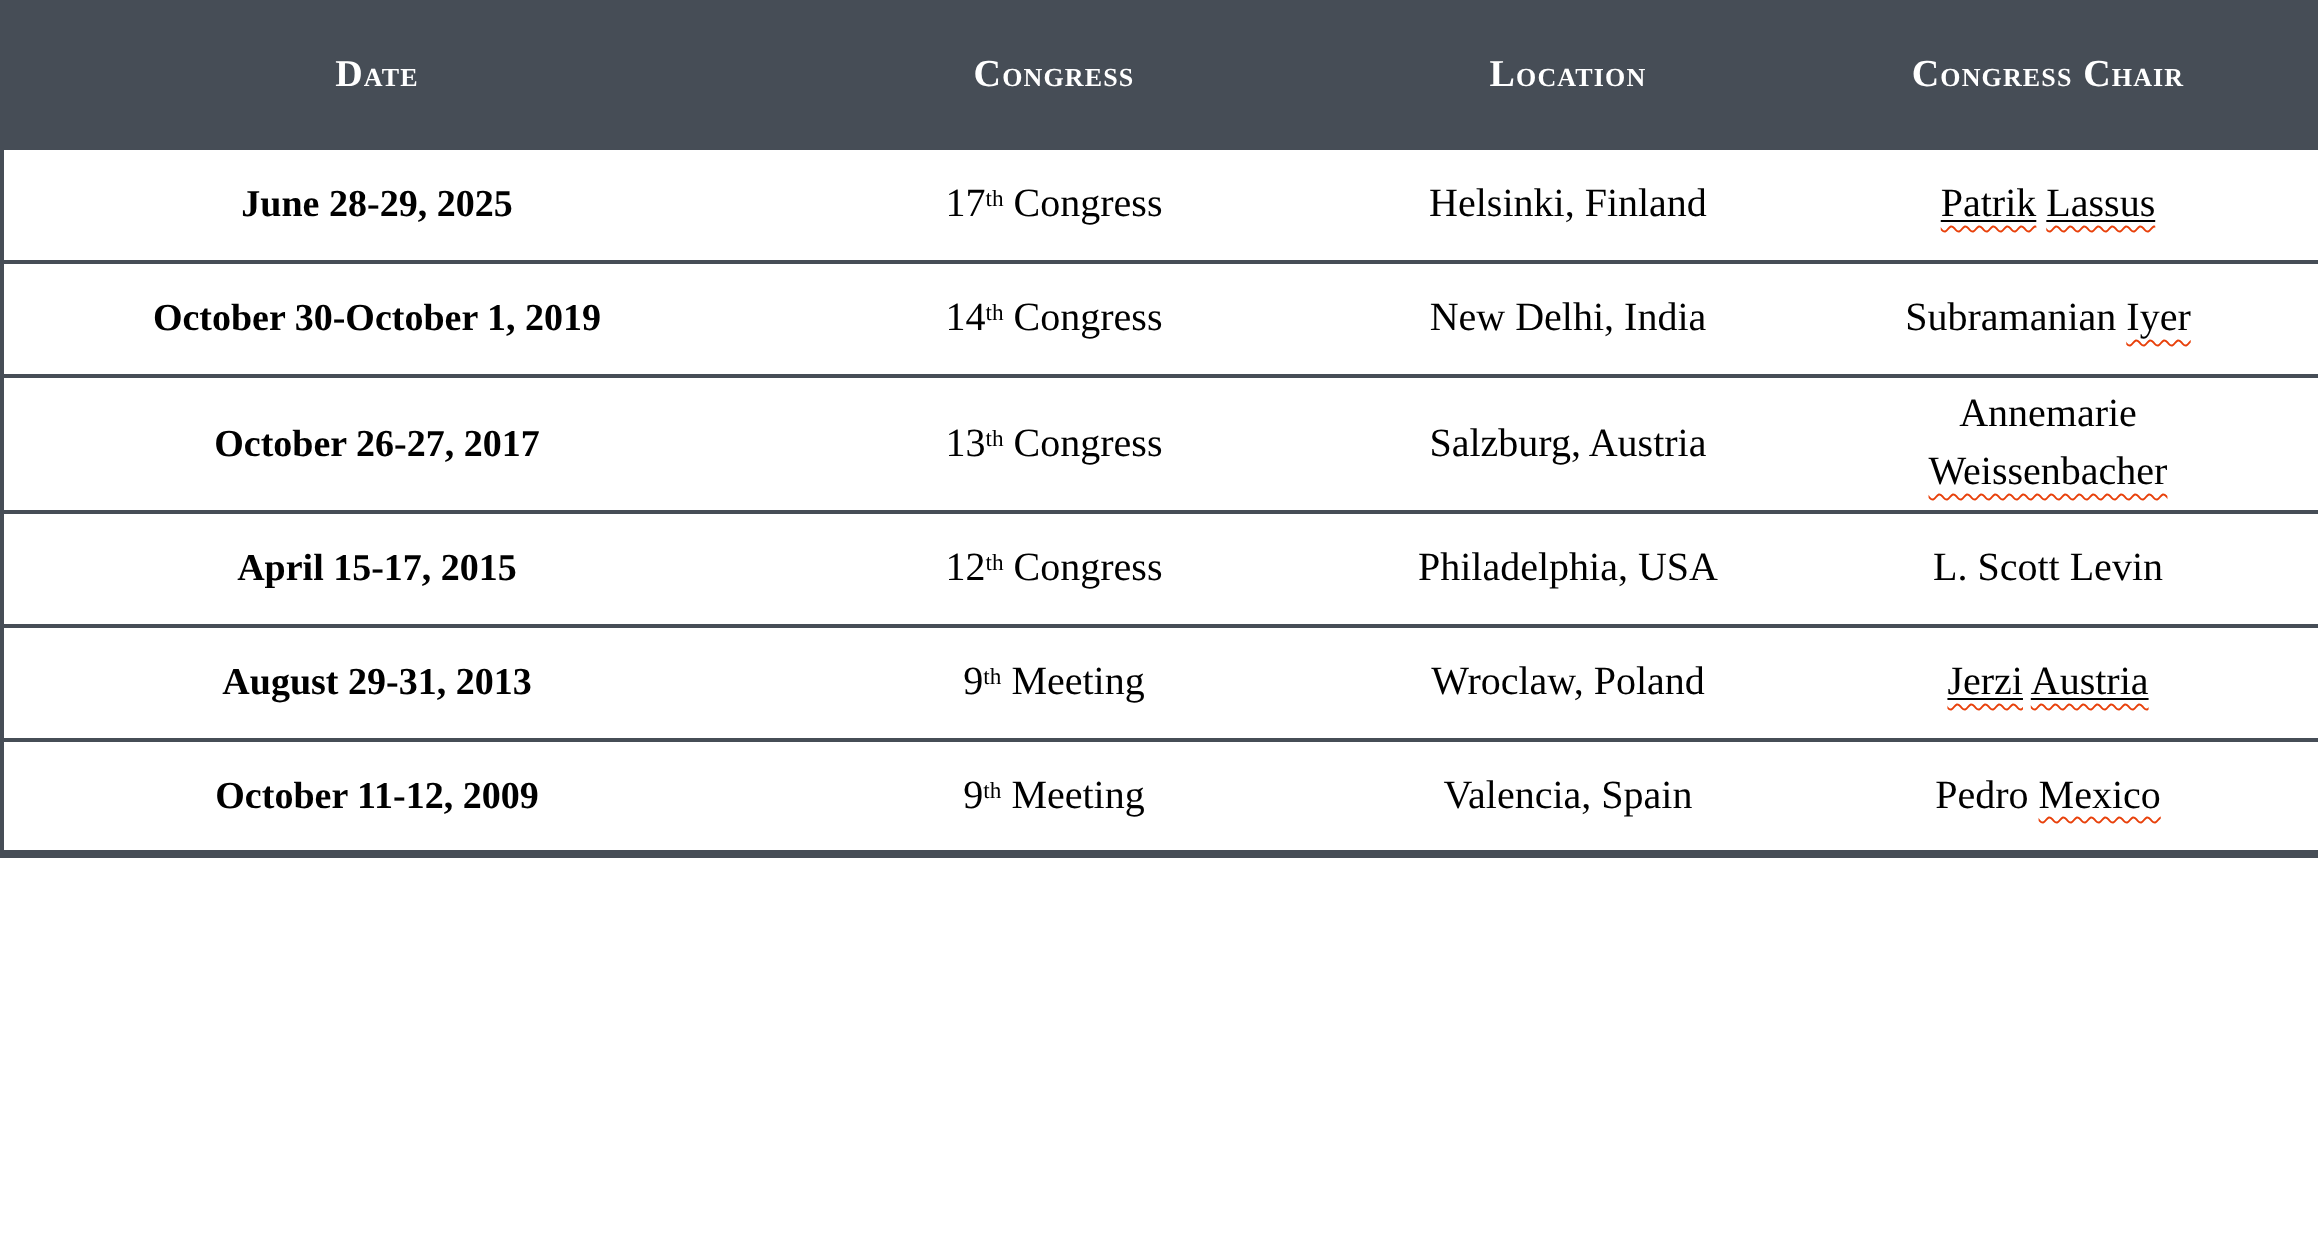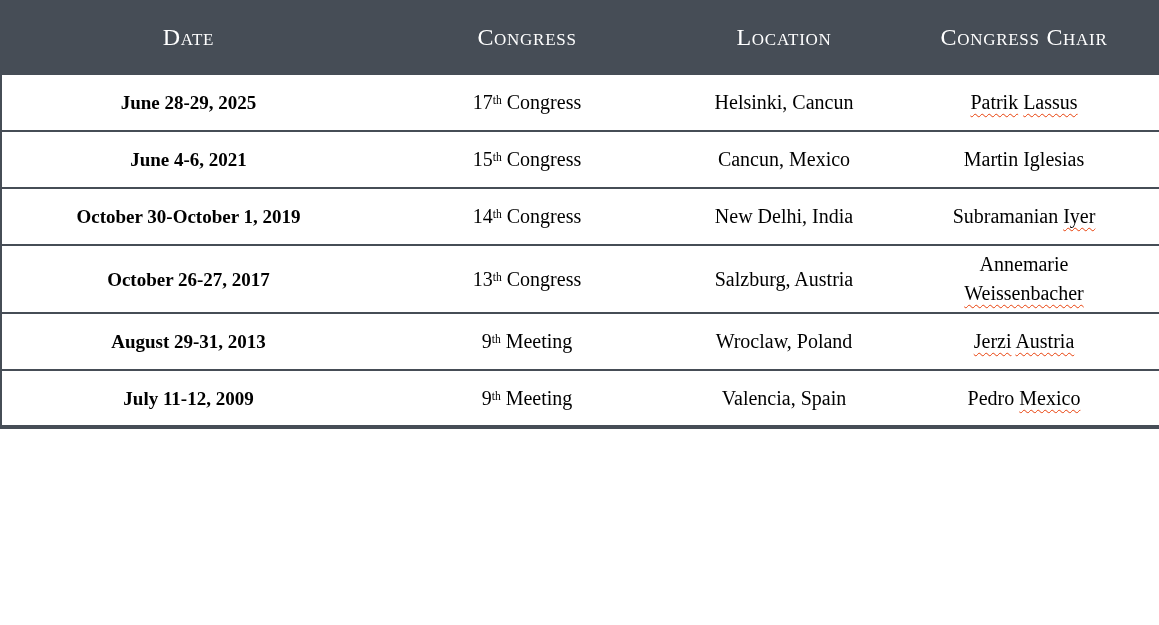--- a/index.html
+++ b/index.html
@@ -30,22 +30,22 @@
   col.c-date     { width: 374px; }
   col.c-congress { width: 304px; }
   col.c-location { width: 210px; }
   col.c-chair    { width: 271px; }
 
   thead tr { height: 73px; }
   thead th {
     background: var(--header-bg);
     color: var(--header-text);
     font-variant: small-caps;
-    font-weight: normal;
-    font-size: 24px;
+    font-weight: bold;
+    font-size: 19px;
     letter-spacing: 0.03em;
     text-align: center;
     vertical-align: middle;
     border: none;
   }
   tbody tr { height: 57px; }
   tbody td {
     border-top: 2px solid var(--border-col);
     border-bottom: 2px solid var(--border-col);
     text-align: center;
@@ -60,20 +60,21 @@
     font-size: 0.58em;
     line-height: 0;
     vertical-align: 0.45em;
     text-align: right;
   }
   .chair-name.wrap {
     display: inline-block;
     max-width: 160px;
   }
   .solid-underline {
+    text-decoration: underline;
     text-decoration-thickness: 1px;
     text-underline-offset: 2px;
   }
   .squiggle {
     text-decoration: underline;
     text-decoration-style: wavy;
     text-decoration-color: var(--squiggle);
     text-decoration-thickness: 1px;
     text-underline-offset: 19%;
   }
@@ -98,42 +99,28 @@
   </thead>
   <tbody id="rows">
   <tr>
     <td>
       <span class="date-text">June 28-29, 2025</span>
     </td>
     <td>
       <span><span class="ordinal">17</span><sup class="ordinal-suffix">th</sup><span class="congress-type">&nbsp;Congress</span></span>
     </td>
     <td>
-      <span>Helsinki, Cancun</span>
+      <span>Helsinki, Finland</span>
     </td>
     <td>
       <span class="chair-name"><span class="solid-underline"><span class="squiggle">Patrik</span></span> <span class="solid-underline"><span class="squiggle">Lassus</span></span></span>
     </td>
   </tr>
 
 
-  <tr>
-    <td>
-      <span class="date-text">June 4-6, 2021</span>
-    </td>
-    <td>
-      <span><span class="ordinal">15</span><sup class="ordinal-suffix">th</sup><span class="congress-type">&nbsp;Congress</span></span>
-    </td>
-    <td>
-      <span>Cancun, Mexico</span>
-    </td>
-    <td>
-      <span class="chair-name"><span>Martin</span> <span>Iglesias</span></span>
-    </td>
-  </tr>
 
   <tr>
     <td>
       <span class="date-text">October 30-October 1, 2019</span>
     </td>
     <td>
       <span><span class="ordinal">14</span><sup class="ordinal-suffix">th</sup><span class="congress-type">&nbsp;Congress</span></span>
     </td>
     <td>
       <span>New Delhi, India</span>
@@ -151,40 +138,54 @@
       <span><span class="ordinal">13</span><sup class="ordinal-suffix">th</sup><span class="congress-type">&nbsp;Congress</span></span>
     </td>
     <td>
       <span>Salzburg, Austria</span>
     </td>
     <td>
       <span class="chair-name wrap"><span>Annemarie</span> <span><span class="squiggle">Weissenbacher</span></span></span>
     </td>
   </tr>
 
+  <tr>
+    <td>
+      <span class="date-text">April 15-17, 2015</span>
+    </td>
+    <td>
+      <span><span class="ordinal">12</span><sup class="ordinal-suffix">th</sup><span class="congress-type">&nbsp;Congress</span></span>
+    </td>
+    <td>
+      <span>Philadelphia, USA</span>
+    </td>
+    <td>
+      <span class="chair-name"><span>L.</span> <span>Scott</span> <span>Levin</span></span>
+    </td>
+  </tr>
 
   <tr>
     <td>
       <span class="date-text">August 29-31, 2013</span>
     </td>
     <td>
       <span><span class="ordinal">9</span><sup class="ordinal-suffix">th</sup><span class="congress-type">&nbsp;Meeting</span></span>
     </td>
     <td>
       <span>Wroclaw, Poland</span>
     </td>
     <td>
       <span class="chair-name"><span class="solid-underline"><span class="squiggle">Jerzi</span></span> <span class="solid-underline"><span class="squiggle">Austria</span></span></span>
     </td>
   </tr>
 
 
   <tr>
     <td>
-      <span class="date-text">July 11-12, 2009</span>
+      <span class="date-text">October 11-12, 2009</span>
     </td>
     <td>
       <span><span class="ordinal">9</span><sup class="ordinal-suffix">th</sup><span class="congress-type">&nbsp;Meeting</span></span>
     </td>
     <td>
       <span>Valencia, Spain</span>
     </td>
     <td>
       <span class="chair-name"><span>Pedro</span> <span><span class="squiggle">Mexico</span></span></span>
     </td>

